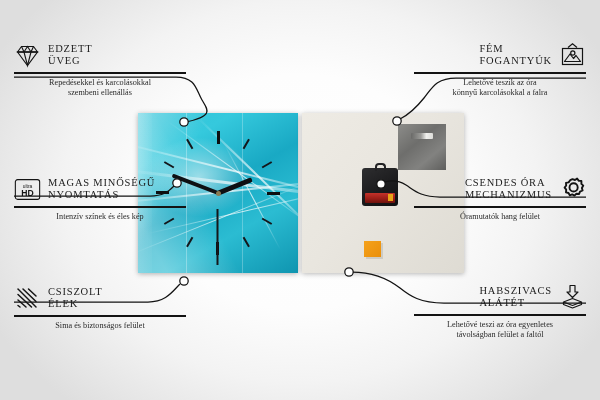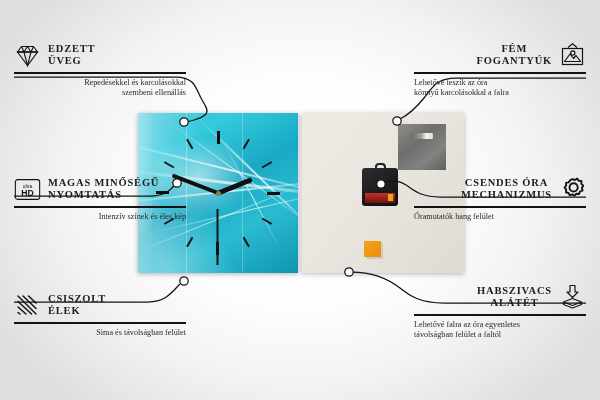--- a/index.html
+++ b/index.html
@@ -122,34 +122,34 @@
   .callout .head {
     display: flex; align-items: center; gap: 7px;
     height: 34px;
   }
   .callout.left .head { justify-content: flex-start; }
   .callout.right .head { justify-content: flex-end; }
   .ico { width: 27px; height: 27px; flex: 0 0 27px; }
   .ico svg { display: block; width: 27px; height: 27px; }
   .title {
     font-family: "Liberation Serif", serif;
-    font-size: 10.5px; font-weight: 700;
+    font-size: 10.5px; font-weight: 400;
     letter-spacing: .8px; color: #1c1c1c;
     line-height: 12.5px; text-transform: uppercase;
   }
   .callout.left .title { text-align: left; }
-  .callout.right .title { text-align: center; }
+  .callout.right .title { text-align: left; }
   .rule { height: 1.6px; background: #131313; width: 100%; }
   .desc {
     font-family: "Liberation Serif", serif;
     font-size: 8.2px; color: #2a2a2a;
     line-height: 10.5px; margin-top: 4px;
   }
-  .callout.left .desc { text-align: right; }
-  .callout.right .desc { text-align: left; }
+  .callout.left .desc { text-align: center; }
+  .callout.right .desc { text-align: center; }
 
   .leader { position: absolute; left: 0; top: 0; width: 600px; height: 400px; pointer-events: none; }
   .leader path { fill: none; stroke: #131313; stroke-width: 1.25; }
   .leader circle { fill: #ffffff; stroke: #131313; stroke-width: 1.25; }
 </style>
 </head>
 <body>
 
 <div id="stage">
 
@@ -279,42 +279,42 @@
         <div>MAGAS MINŐSÉGŰ</div>
         <div>NYOMTATÁS</div>
       </div>
     </div>
     <div class="rule"></div>
     <div class="desc">
       <div>Intenzív színek és éles kép</div>
     </div>
   </div>
 
-  <div class="callout left" style="left:14px; top:288px;">
+  <div class="callout left" style="left:14px; top:281px;">
     <div class="head">
       <span class="ico">
         <svg viewBox="0 0 27 27">
             <g stroke="#141414" stroke-width="1.5" stroke-linecap="round">
           <path d="M4 4 L22 22"></path>
               <path d="M4 9.5 L17.5 22"></path>
               <path d="M4 15 L12 22"></path>
           <path d="M4 20.5 L6 22"></path>
               <path d="M9 4 L22 16.5"></path>
               <path d="M14.5 4 L22 11"></path>
         </g>
           </svg>
       </span>
       <div class="title">
         <div>CSISZOLT</div>
         <div>ÉLEK</div>
       </div>
     </div>
     <div class="rule"></div>
     <div class="desc">
-      <div>Sima és távolságban felület</div>
+      <div>Sima és biztonságos felület</div>
     </div>
   </div>
 
   <div class="callout right" style="left:414px; top:38px;">
     <div class="head">
       <div class="title">
         <div>FÉM</div>
         <div>FOGANTYÚK</div>
       </div>
       <span class="ico">
@@ -367,18 +367,18 @@
             <g fill="none" stroke="#141414" stroke-width="1.2" stroke-linejoin="round">
           <path d="M11 1.5 L16 1.5 L16 8 L19 8 L13.5 13.5 L8 8 L11 8 Z"></path>
           <path d="M13.5 14.5 L22.5 18 L13.5 21.5 L4.5 18 Z"></path>
           <path d="M4.5 18 L4.5 20.5 L13.5 24 L22.5 20.5 L22.5 18"></path>
         </g>
           </svg>
       </span>
     </div>
     <div class="rule"></div>
     <div class="desc">
-      <div>Lehetővé falra az óra egyenletes</div>
+      <div>Lehetővé teszi az óra egyenletes</div>
       <div>távolságban felület a faltól</div>
     </div>
   </div>
 
 </div>
 
 </body></html>

